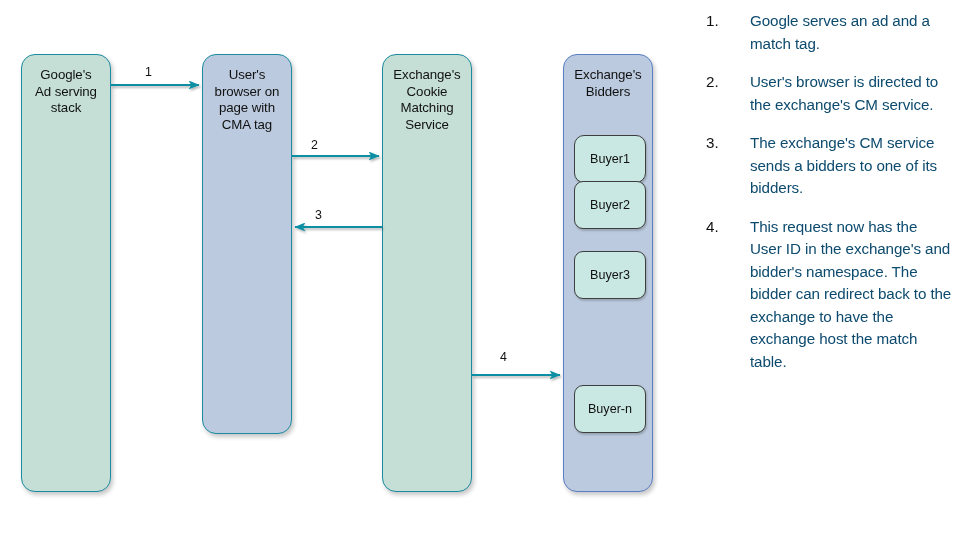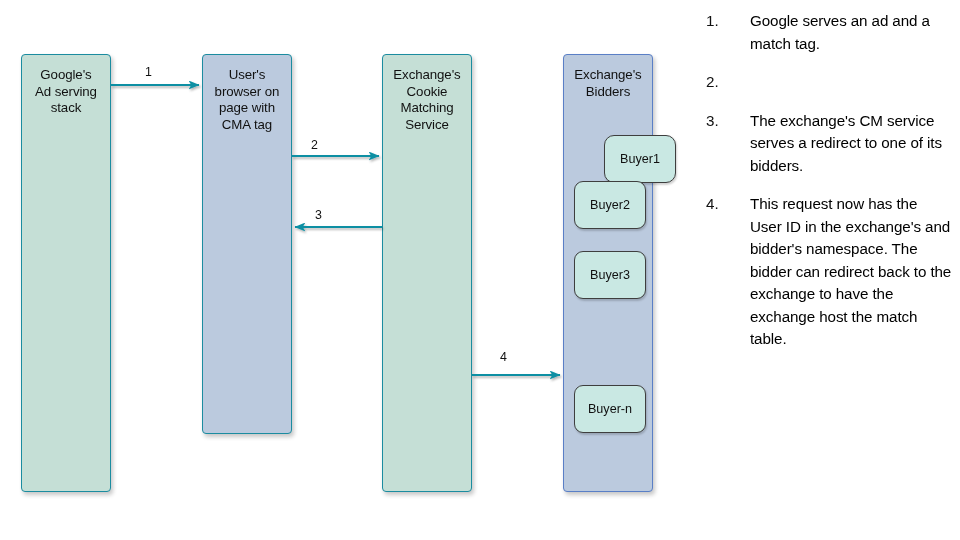--- a/index.html
+++ b/index.html
@@ -19,21 +19,21 @@
     position: absolute;
     left: 0; top: 0;
     width: 960px;
     height: 540px;
   }
 
   
   .pillar {
     position: absolute;
     box-sizing: border-box;
-    border-radius: 4px;
+    border-radius: 14px;
     border: 1.4px solid #1b8ca0;
     background: #c5dfd6;
     box-shadow: 2px 3px 4px rgba(0,0,0,0.22);
     display: flex;
     justify-content: center;
     align-items: flex-start;
   }
   .pillar.blue {
     background: #bbcade;
     border-color: #1b8ca0;
@@ -103,21 +103,21 @@
     width: 44px;
     flex: 0 0 44px;
     font-size: 15.2px;
     line-height: 22.5px;
     color: #111111;
   }
   .legend-text {
     flex: 1 1 auto;
     font-size: 15.2px;
     line-height: 22.5px;
-    color: #000000;
+    color: #0c4a6e;
     letter-spacing: -0.1px;
   }
 </style>
 </head>
 <body>
 
 <div id="stage">
 
   <div class="pillar" style="left:21px; top:54px; width:90px; height:438px;">
     <div class="pillar-label">Google's
@@ -137,21 +137,21 @@
 Cookie
 Matching
 Service</div>
   </div>
 
   <div class="pillar blue-edge" style="left:563px; top:54px; width:90px; height:438px;">
     <div class="pillar-label">Exchange's
 Bidders</div>
   </div>
 
-  <div class="buyer" style="left:604px; top:135px;border-radius:10px;">
+  <div class="buyer" style="left:574px; top:135px;border-radius:10px;">
     <span>Buyer1</span>
   </div>
   <div class="buyer" style="left:574px; top:181px;">
     <span>Buyer2</span>
   </div>
   <div class="buyer" style="left:574px; top:251px;">
     <span>Buyer3</span>
   </div>
   <div class="buyer" style="left:574px; top:385px;">
     <span>Buyer-n</span>
@@ -188,25 +188,26 @@
 
   <div id="legend">
 
     <div class="legend-item">
       <div class="legend-num">1.</div>
       <div class="legend-text">Google serves an ad and a match tag.</div>
     </div>
 
     <div class="legend-item">
       <div class="legend-num">2.</div>
+      <div class="legend-text">User's browser is directed to the exchange's CM service.</div>
     </div>
 
     <div class="legend-item">
       <div class="legend-num">3.</div>
-      <div class="legend-text">The exchange's CM service serves a redirect to one of its bidders.</div>
+      <div class="legend-text">The exchange's CM service sends a bidders to one of its bidders.</div>
     </div>
 
     <div class="legend-item">
       <div class="legend-num">4.</div>
       <div class="legend-text">This request now has the User ID in the exchange's and bidder's namespace. The bidder can redirect back to the exchange to have the exchange host the match table.</div>
     </div>
 
   </div>
 
 </div>

